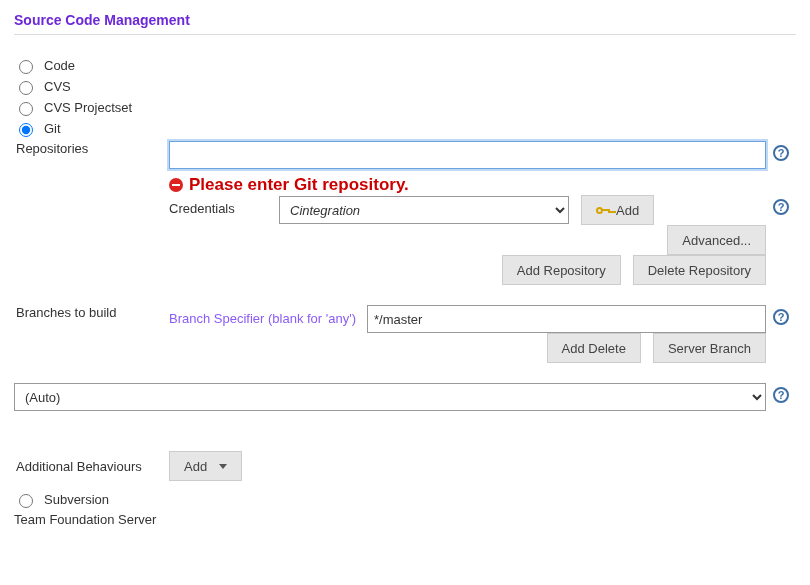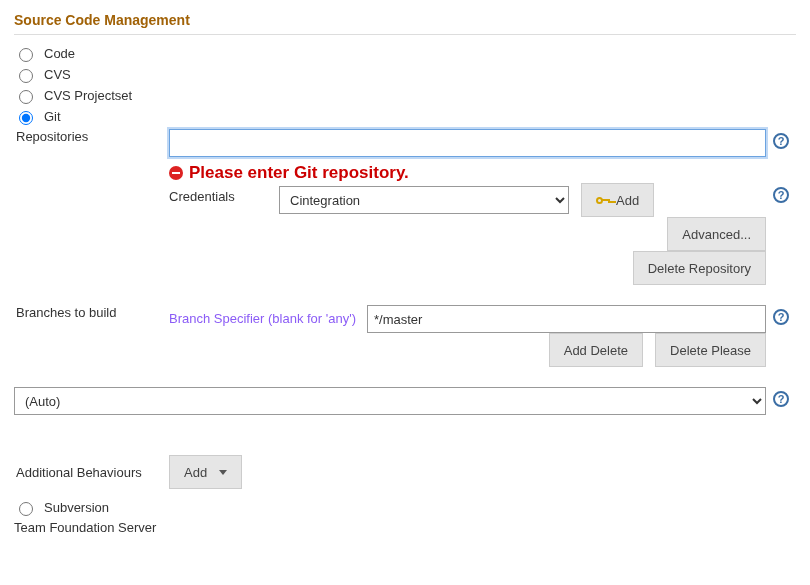--- a/index.html
+++ b/index.html
@@ -8,24 +8,24 @@
     padding: 8px 14px;
     font-family: Arial, Helvetica, sans-serif;
     font-size: 13px;
     color: #333;
     background: #fff;
     width: 810px;
   }
   .section-title {
     font-weight: bold;
     font-size: 14px;
-    color: #a16207;
+    color: #6d28d9;
     padding: 4px 0 6px 0;
     border-bottom: 1px solid #ddd;
-    margin-bottom: 10px;
+    margin-bottom: 22px;
   }
   .radio-option {
     display: flex;
     align-items: center;
     gap: 8px;
     margin: 2px 0 4px 0;
   }
   input[type="radio"] {
     width: 14px;
     height: 14px;
@@ -99,21 +99,21 @@
     right: 3px;
     top: 6px;
     height: 2px;
     background: #fff;
   }
   .btn {
     display: inline-flex;
     align-items: center;
     justify-content: center;
     height: 30px;
-    padding: 16px 14px;
+    padding: 0 14px;
     background: #e6e6e6;
     border: 1px solid #ccc;
     color: #444;
     font-size: 13px;
     font-family: inherit;
     cursor: pointer;
     gap: 6px;
   }
   .btn .key-icon {
     width: 14px;
@@ -174,20 +174,21 @@
     box-sizing: border-box;
   }
   .cred-line {
     display: flex;
     align-items: center;
     gap: 12px;
   }
   .cred-line select {
     flex: 0 0 290px;
     width: 290px;
+    font-style: italic;
   }
   .spacer8 { height: 8px; }
   .spacer20 { height: 20px; }
   .spacer40 { height: 40px; }
   .row-offset {
     margin-left: 155px;
   }
 </style>
 </head>
 <body>
@@ -254,20 +255,21 @@
   <div class="helpcol">
     <span class="help-icon">?</span>
   </div>
 </div>
 
 <div class="btn-row inline row-offset">
   <button class="btn">Advanced...</button>
 </div>
 
 <div class="btn-row inline row-offset">
+  <button class="btn">Add Repository</button>
   <button class="btn">Delete Repository</button>
 </div>
 
 <div class="spacer20"></div>
 
 <div class="subrow">
   <div class="leftcol">
     <span>Branches to build</span>
   </div>
   <div class="midcol">
@@ -280,21 +282,21 @@
       </div>
     </div>
   </div>
   <div class="helpcol">
     <span class="help-icon">?</span>
   </div>
 </div>
 
 <div class="btn-row inline row-offset">
   <button class="btn">Add Delete</button>
-  <button class="btn">Delete Please</button>
+  <button class="btn">Server Branch</button>
 </div>
 
 <div class="spacer20"></div>
 
 <div class="subrow">
   <div class="midcol">
     <select class="text-input" style="width:100%;">
       <option>(Auto)</option>
     </select>
   </div>

